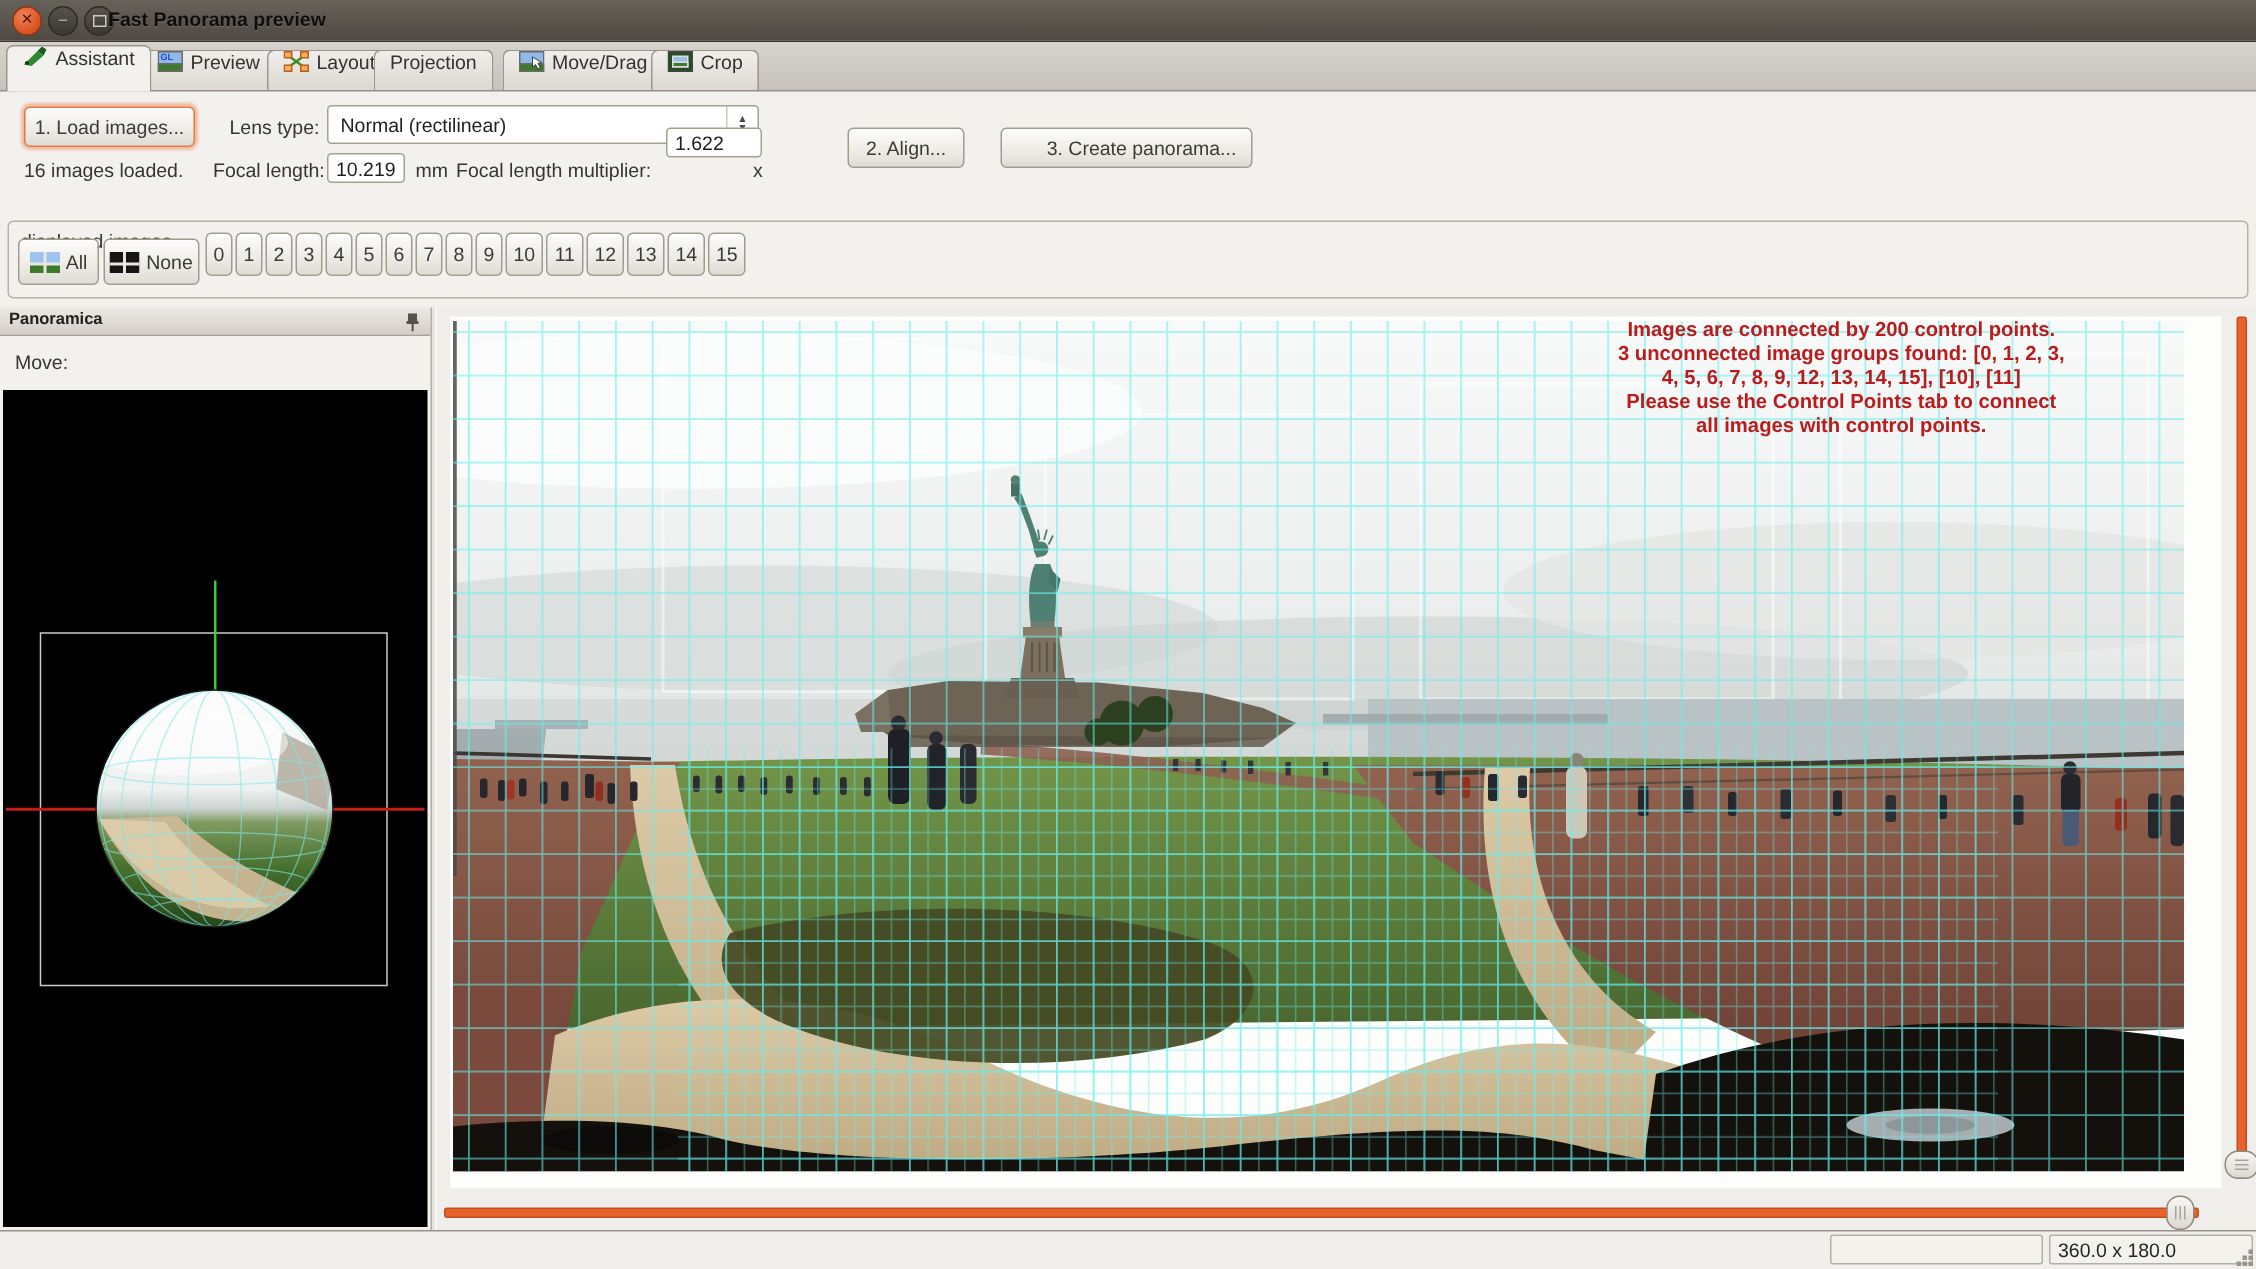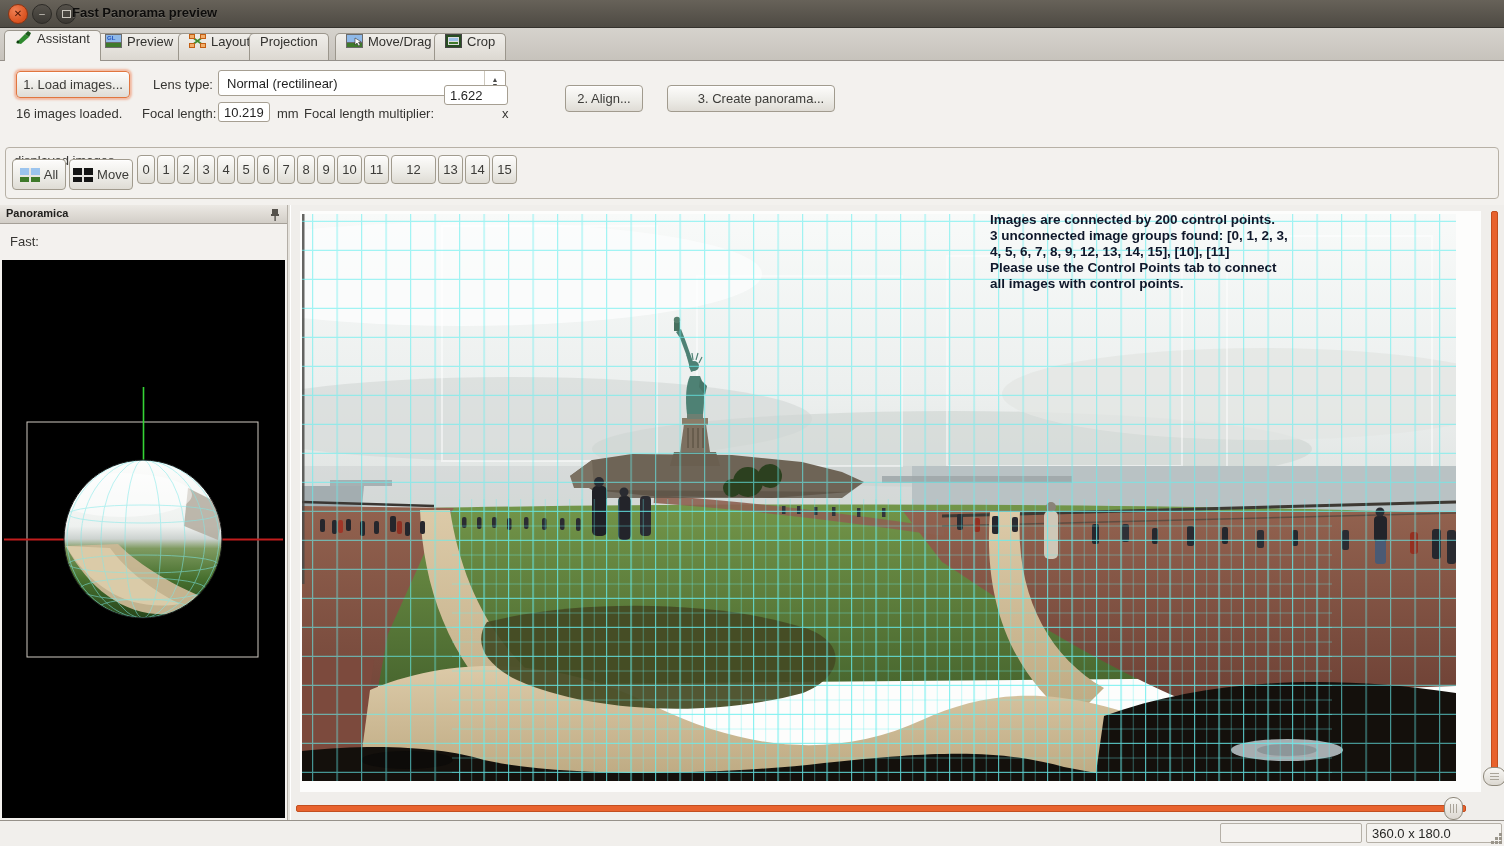--- a/index.html
+++ b/index.html
@@ -53,22 +53,22 @@
   .dockheader{position:absolute;left:0;top:205px;width:287px;height:19px;
     background:linear-gradient(#ece9e4,#d2cec7);border-bottom:1px solid #a5a098;box-sizing:border-box;}
   .dockheader .t{position:absolute;left:6px;top:2px;font-size:11px;font-weight:bold;color:#21201e;}
   .modebar{position:absolute;left:0;top:224px;width:287px;height:36px;background:#f3f1ee;}
   .blackcanvas{position:absolute;left:2px;top:260px;width:283px;height:558px;background:#000;}
   .splitter{position:absolute;left:287px;top:205px;width:4px;height:615px;
     background:#e6e3dd;border-left:1px solid #b3aea6;border-right:1px solid #fff;box-sizing:border-box;}
   
   .previewpanel{position:absolute;left:291px;top:205px;width:1213px;height:615px;background:#f0eeeb;}
   .pcanvas{position:absolute;left:300px;top:211px;width:1181px;height:581px;background:#fdfdfc;}
-  .warn{position:absolute;left:990px;top:212px;width:475px;text-align:left;
-    font-size:13.5px;font-weight:600;color:#0f172a;line-height:16px;white-space:pre-line;z-index:5;}
+  .warn{position:absolute;left:990px;top:212px;width:475px;text-align:center;
+    font-size:13.5px;font-weight:600;color:#b91c1c;line-height:16px;white-space:pre-line;z-index:5;}
   .slider-h{position:absolute;left:296px;top:797px;width:1176px;height:22px;}
   .slider-h .track{position:absolute;left:0;top:8px;width:1168px;height:5px;background:#e8622d;border-radius:2px;border:1px solid #c24e1f;}
   .slider-v{position:absolute;left:1483px;top:211px;width:22px;height:580px;}
   .slider-v .track{position:absolute;left:8px;top:0;width:5px;height:572px;background:#e8622d;border-radius:2px;border:1px solid #c24e1f;}
   .handle{position:absolute;background:linear-gradient(#f8f7f4,#dcd8d1);
     border:1px solid #8e887b;border-radius:9px;display:flex;align-items:center;justify-content:center;gap:1.5px;}
   .handle i{display:block;background:#a9a499;}
   .handle.hh{width:17px;height:21px;left:1148px;top:0;}
   .handle.hh i{width:1.5px;height:9px;}
   .handle.vv{width:21px;height:17px;left:0;top:556px;flex-direction:column;}
@@ -171,51 +171,51 @@
     <rect x="0" y="7" width="20" height="2" fill="#e8e6e2"></rect>
   </svg>
   <span>All</span>
 </div>
 <div class="btn" style="left:69px;top:159px;width:62px;height:29px;gap:4px;">
   <svg width="20" height="14" viewBox="0 0 20 14">
     <rect x="0" y="0" width="20" height="14" fill="#151515"></rect>
     <rect x="9" y="0" width="2" height="14" fill="#e8e6e2"></rect>
     <rect x="0" y="7" width="20" height="2" fill="#e8e6e2"></rect>
   </svg>
-  <span>Move</span>
+  <span>None</span>
 </div>
 <div style="position:absolute;left:137px;top:155px;display:flex;gap:2px;">
   <div class="numbtn" style="width:18px;">0</div>
   <div class="numbtn" style="width:18px;">1</div>
   <div class="numbtn" style="width:18px;">2</div>
   <div class="numbtn" style="width:18px;">3</div>
   <div class="numbtn" style="width:18px;">4</div>
   <div class="numbtn" style="width:18px;">5</div>
   <div class="numbtn" style="width:18px;">6</div>
   <div class="numbtn" style="width:18px;">7</div>
   <div class="numbtn" style="width:18px;">8</div>
   <div class="numbtn" style="width:18px;">9</div>
   <div class="numbtn" style="width:25px;">10</div>
   <div class="numbtn" style="width:25px;">11</div>
-  <div class="numbtn" style="width:45px;">12</div>
+  <div class="numbtn" style="width:25px;">12</div>
   <div class="numbtn" style="width:25px;">13</div>
   <div class="numbtn" style="width:25px;">14</div>
   <div class="numbtn" style="width:25px;">15</div>
 </div>
 
 <div class="dockheader">
   <span class="t">Panoramica</span>
   <svg style="position:absolute;right:7px;top:3px;" width="10" height="13" viewBox="0 0 10 13">
     <rect x="2" y="1" width="6" height="5" fill="#55524c"></rect>
     <rect x="1" y="6" width="8" height="2" fill="#55524c"></rect>
     <rect x="4.4" y="8" width="1.4" height="5" fill="#55524c"></rect>
   </svg>
 </div>
 <div class="modebar">
-  <span class="lbl" style="left:10px;top:10px;position:absolute;">Fast:</span>
+  <span class="lbl" style="left:10px;top:10px;position:absolute;">Move:</span>
 </div>
 <div class="blackcanvas">
   <svg width="283" height="558" viewBox="0 0 283 558">
     <rect x="25" y="162" width="231" height="235" fill="none" stroke="#cfcac2" stroke-width="1"></rect>
     <line x1="141.5" y1="127" x2="141.5" y2="202" stroke="#35d435" stroke-width="1.6"></line>
     <line x1="2" y1="279.5" x2="281" y2="279.5" stroke="#c21d1d" stroke-width="2"></line>
     <defs>
       <clipPath id="sphclip">
           <circle cx="141" cy="279" r="79"></circle>
         </clipPath>

